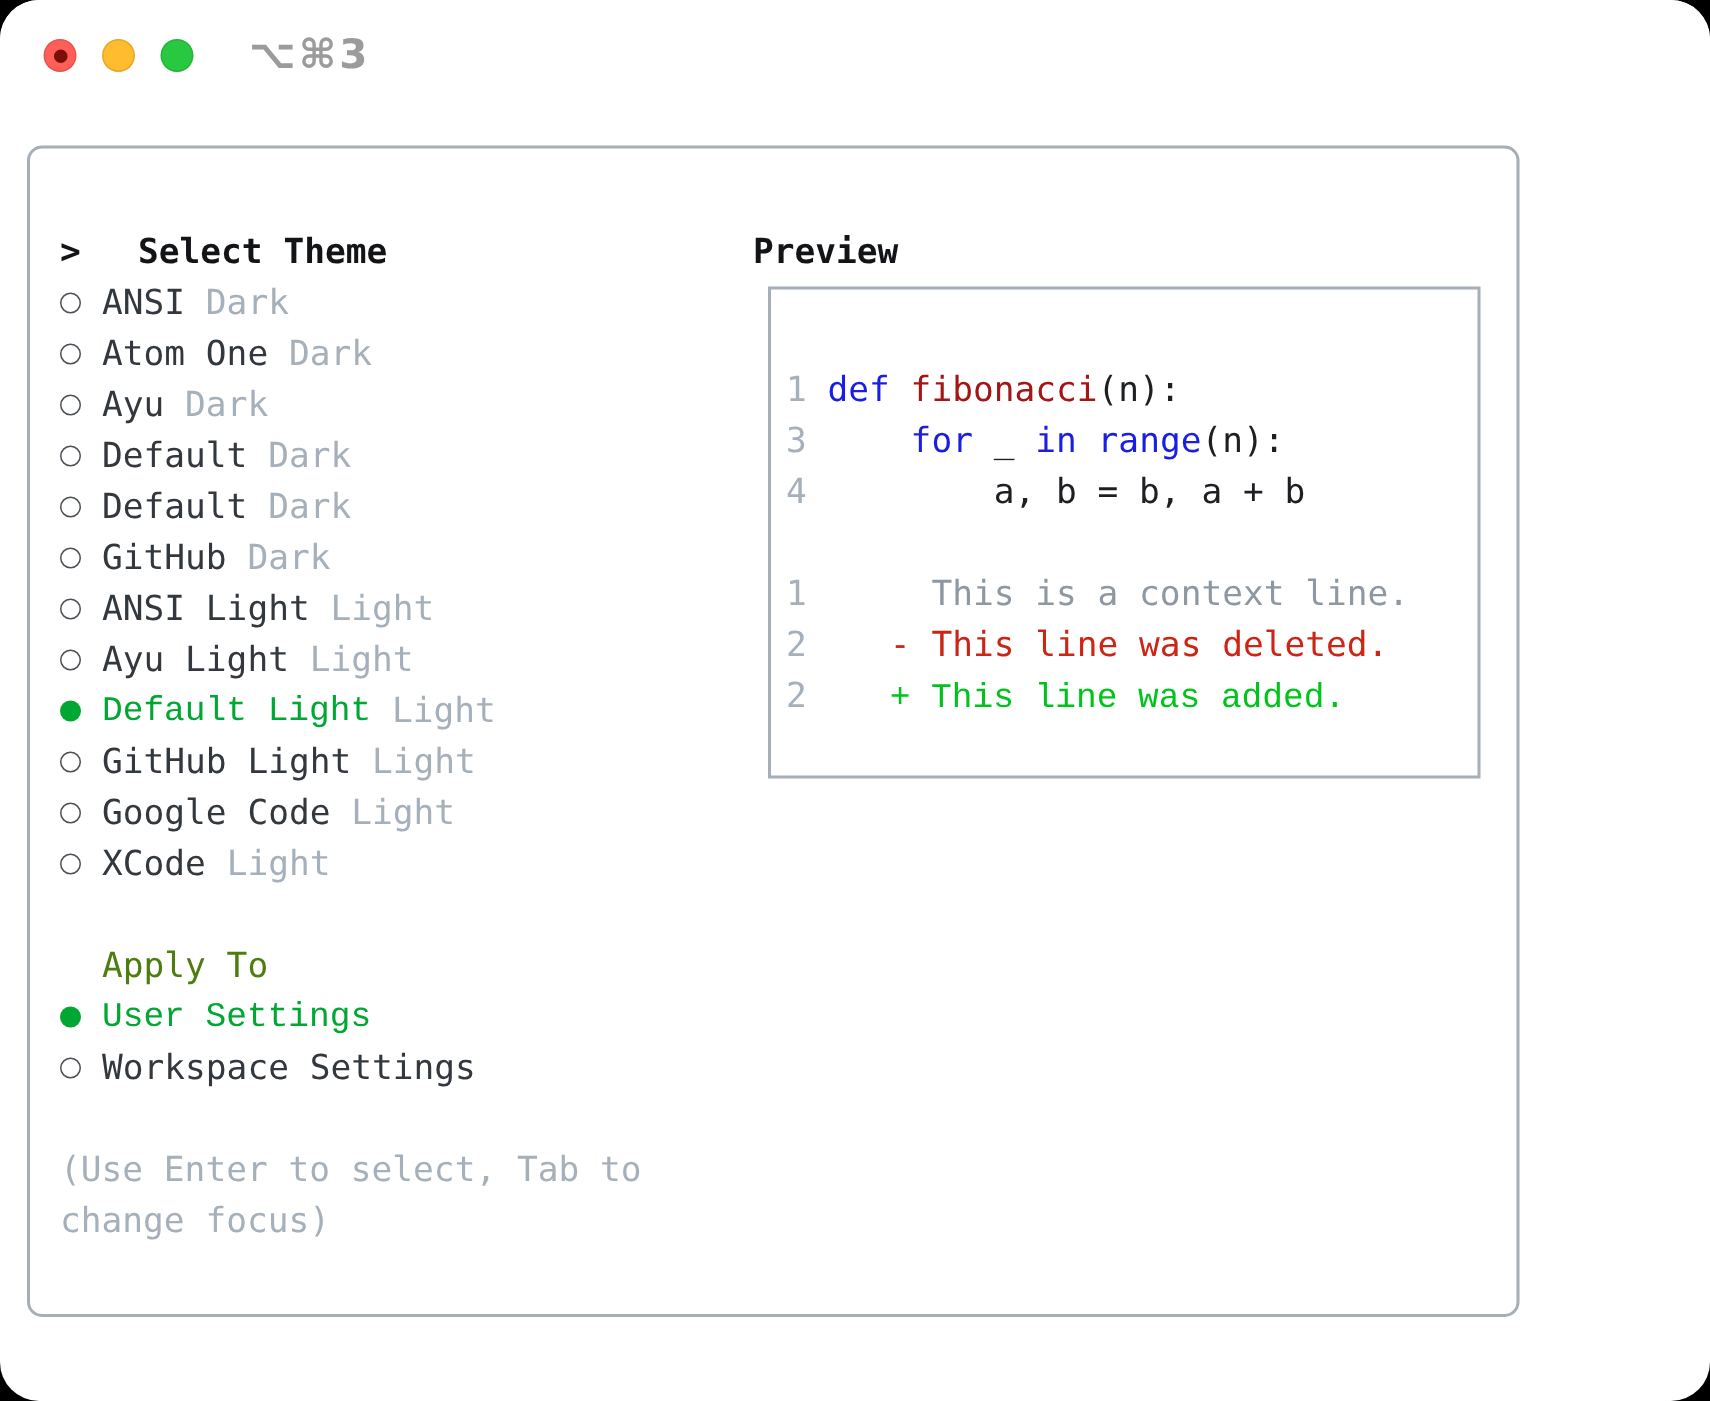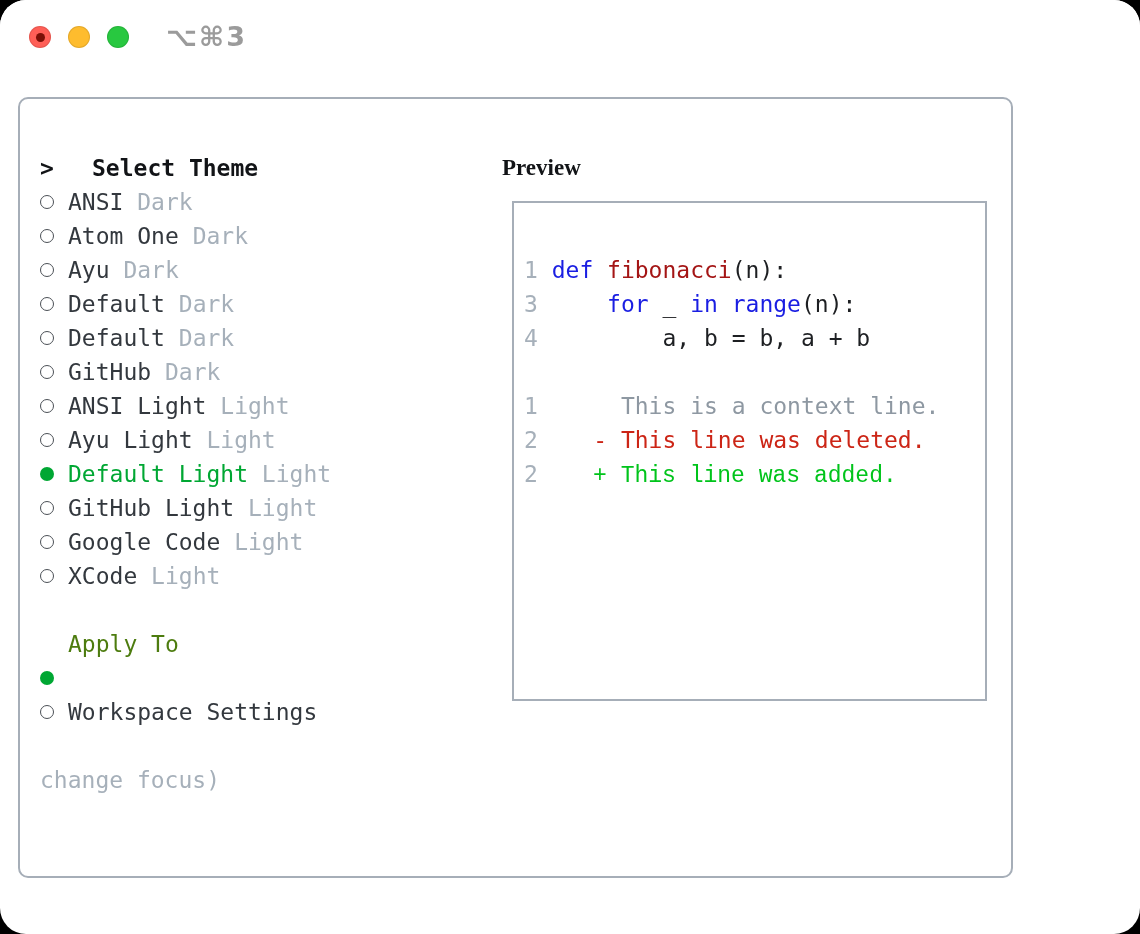--- a/index.html
+++ b/index.html
@@ -46,26 +46,26 @@
   .row{height:34px;display:flex;align-items:center;white-space:pre;}
   .ind{display:inline-block;width:28px;flex:0 0 28px;height:34px;position:relative;}
   .prefix{font-weight:bold;color:var(--black);line-height:34px;}
   .h-label{font-weight:bold;color:var(--black);margin-left:24px;}
   .h-label-reg{font-weight:normal;color:#4d7c0f;}
   .ring,.dot{position:absolute;left:0;top:50%;width:14px;height:14px;margin-top:-7px;border-radius:50%;}
   .ring{border:1.5px solid var(--ring);}
   .dot{background:var(--green);}
   .theme-name{color:var(--dark);text-align:center;}
   .theme-variant{color:var(--muted);margin-left:0.602em;}
-  .selected .theme-name{color:var(--green);}
+  .selected .theme-name{color:var(--green);font-family:Liberation Mono, monospace;}
   .help-line{color:var(--muted);}
   
   .preview-title{position:absolute;left:482px;top:52px;height:34px;line-height:34px;
-                 font-size:23px;font-weight:bold;color:var(--black);font-family:Liberation Serif, serif;}
-  .preview-box{position:absolute;left:492px;top:102px;width:475px;height:500px;
+                 font-size:23px;font-weight:bold;color:var(--black);}
+  .preview-box{position:absolute;left:492px;top:92px;width:475px;height:328px;
                border:2px solid var(--panel-border);background:#fff;}
   .code{padding:50px 0 0 10px;font-size:23px;}
   .cline{height:34px;line-height:34px;white-space:pre;}
   .lnum{display:inline-block;width:2ch;color:var(--muted);}
   .tk-keyword{color:var(--blue-kw);}
   .tk-function{color:var(--red-fn);}
   .tk-code{color:#1d1f22;}
   .tk-context{color:var(--ctx);}
   .tk-deleted{color:var(--red-del);}
   .tk-added{color:var(--green-add);font-family:Liberation Mono, monospace;}
@@ -110,26 +110,27 @@
         </div>
 
       <div class="row"></div>
 
       <div class="row">
         <span class="ind"></span>
         <span class="h-label-reg">Apply To</span>
       </div>
 
       <div id="apply-list">
-          <div class="row selected"><span class="ind"><span class="dot"></span></span></div>
+          <div class="row selected"><span class="ind"><span class="dot"></span></span><span class="theme-name">User Settings</span></div>
           <div class="row"><span class="ind"><span class="ring"></span></span><span class="theme-name">Workspace Settings</span></div>
         </div>
 
       <div class="row"></div>
 
+      <div class="row help-line">(Use Enter to select, Tab to</div>
       <div class="row help-line">change focus)</div>
     </div>
 
     <div class="preview-title">Preview</div>
 
     <div class="preview-box">
       <div id="code" class="code">
           <div class="cline"><span class="lnum">1</span><span class="tk-keyword">def </span><span class="tk-function">fibonacci</span><span class="tk-code">(n):</span></div>
           <div class="cline"><span class="lnum">3</span><span class="tk-code">    </span><span class="tk-keyword">for</span><span class="tk-code"> _ </span><span class="tk-keyword">in</span><span class="tk-code"> </span><span class="tk-keyword">range</span><span class="tk-code">(n):</span></div>
           <div class="cline"><span class="lnum">4</span><span class="tk-code">        a, b = b, a + b</span></div>

